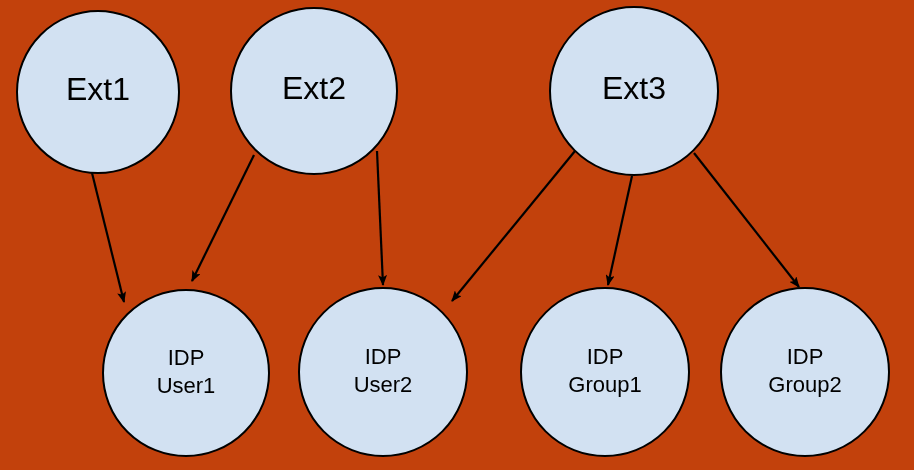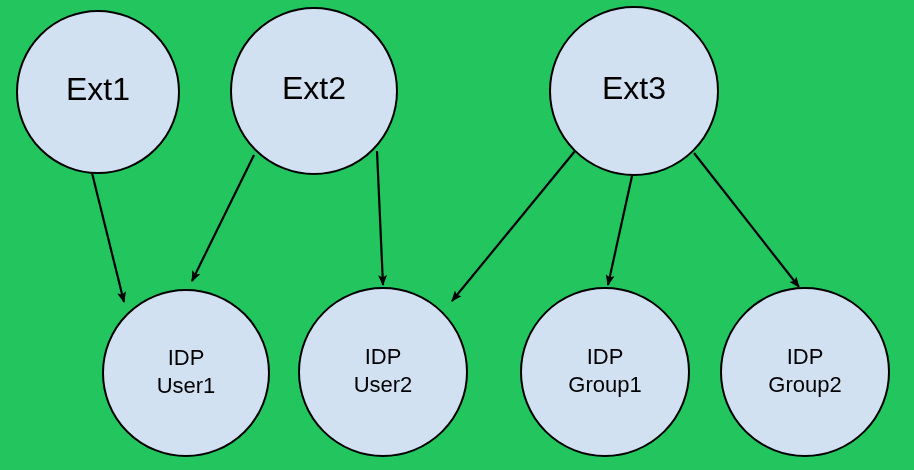--- a/index.html
+++ b/index.html
@@ -7,21 +7,21 @@
     padding: 0;
     background: #ffffff;
   }
   body {
     font-family: "Liberation Sans", sans-serif;
   }
   #diagram-root {
     position: relative;
     width: 914px;
     height: 470px;
-    background: #22c55e;
+    background: #c2410c;
     overflow: hidden;
   }
   #diagram-svg {
     position: absolute;
     top: 0;
     left: 0;
     width: 914px;
     height: 470px;
   }
   .node-circle {

